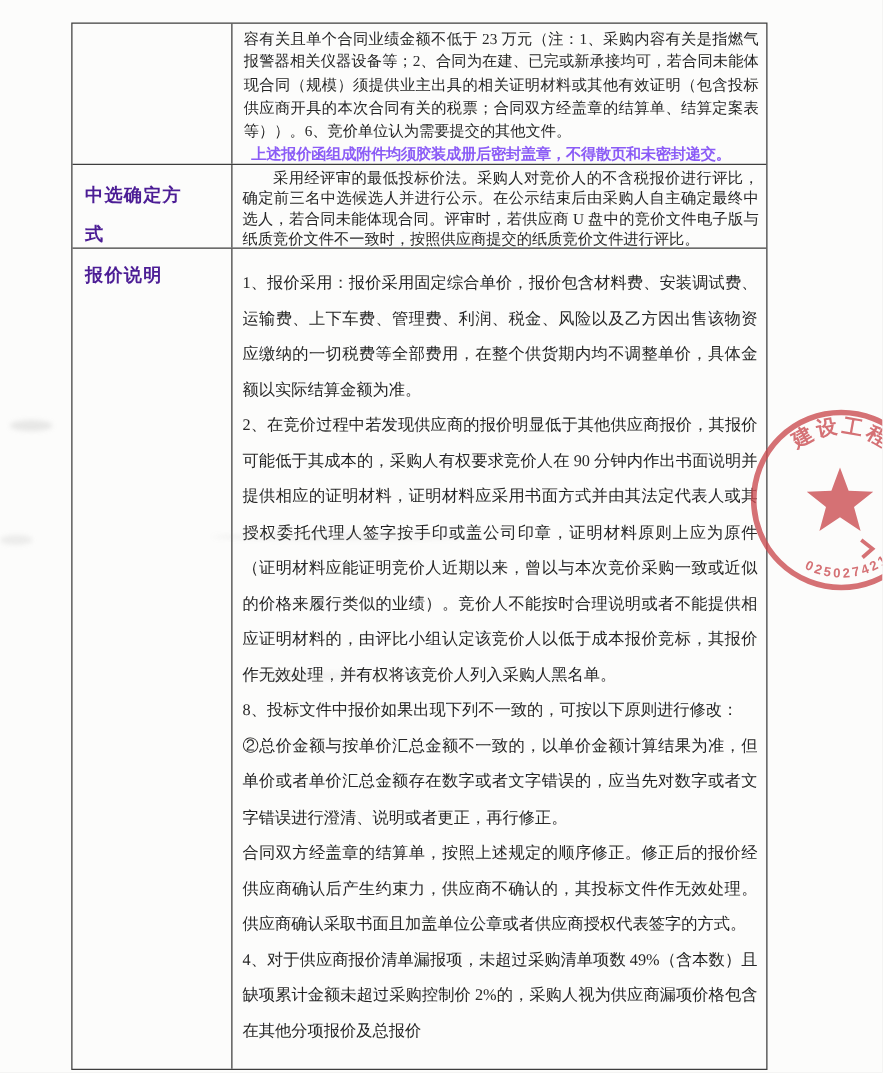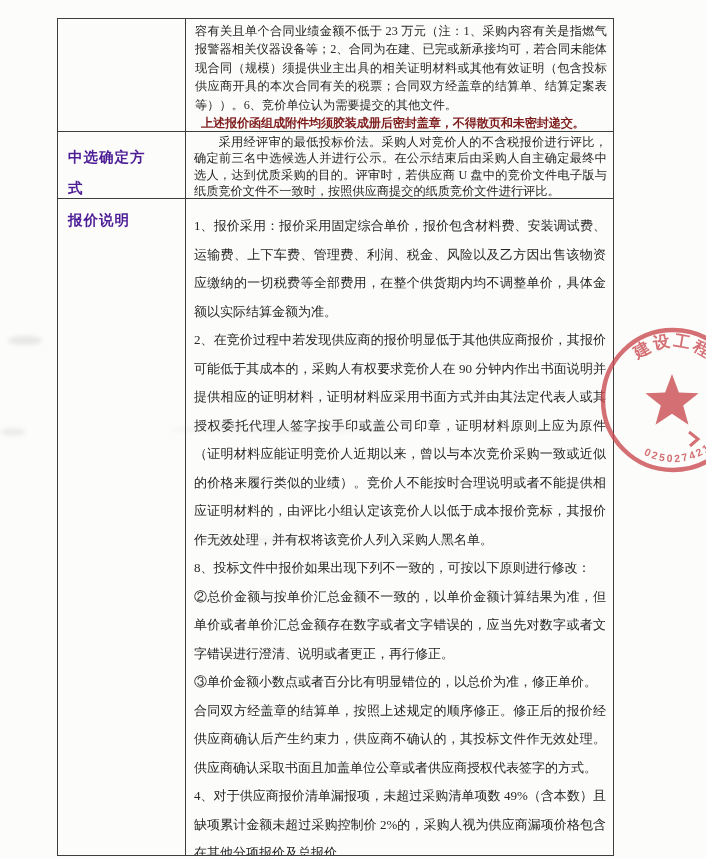--- a/index.html
+++ b/index.html
@@ -37,21 +37,21 @@
   }
   .r2 .lcell .lbl { display:inline-block; width:80px; line-height:31px; }
   .r3 .lcell { padding-top:12px; }
   .ccell {
     flex:1 1 auto; box-sizing:border-box; overflow:hidden;
     text-align:justify;
   }
   .r1 .ccell { padding:3px 6px 0 9px; font-size:12.2px; line-height:18.4px; }
   .r1 .ccell p { margin:0; }
   .r1 .ccell .note {
-    font-weight:bold; color:#7f1d1d;
+    font-weight:bold; color:#8b5cf6;
     white-space:nowrap; text-indent:6px; font-size:12.2px; letter-spacing:-0.2px;
   }
   .r2 .ccell { padding:2px 6px 0 8px; font-size:12.2px; line-height:16.4px; }
   .r2 .ccell p { margin:0; text-indent:2em; }
   .r3 .ccell { padding:13px 7px 0 8px; font-size:13px; line-height:28.5px; }
   .r3 .ccell p { margin:0; }
   
   .stamp {
     position:absolute; left:595px; top:305px;
     width:220px; height:220px;
@@ -78,34 +78,33 @@
         <p>容有关且单个合同业绩金额不低于 23 万元（注：1、采购内容有关是指燃气报警器相关仪器设备等；2、合同为在建、已完或新承接均可，若合同未能体现合同（规模）须提供业主出具的相关证明材料或其他有效证明（包含投标供应商开具的本次合同有关的税票；合同双方经盖章的结算单、结算定案表等））。6、竞价单位认为需要提交的其他文件。</p>
         <p class="note">上述报价函组成附件均须胶装成册后密封盖章，不得散页和未密封递交。</p>
       </div>
     </div>
 
     <div class="trow r2">
       <div class="lcell">
         <span class="lbl">中选确定方式</span>
       </div>
       <div class="ccell">
-        <p>采用经评审的最低投标价法。采购人对竞价人的不含税报价进行评比，确定前三名中选候选人并进行公示。在公示结束后由采购人自主确定最终中选人，达到优质采购的目的。评审时，若供应商 U 盘中的竞价文件电子版与纸质竞价文件不一致时，按照供应商提交的纸质竞价文件进行评比。</p>
+        <p>采用经评审的最低投标价法。采购人对竞价人的不含税报价进行评比，确定前三名中选候选人并进行公示。在公示结束后由采购人自主确定最终中选人，若合同未能体现合同。评审时，若供应商 U 盘中的竞价文件电子版与纸质竞价文件不一致时，按照供应商提交的纸质竞价文件进行评比。</p>
       </div>
     </div>
 
     <div class="trow r3">
       <div class="lcell">
         <span class="lbl">报价说明</span>
       </div>
       <div class="ccell">
           <p>1、报价采用：报价采用固定综合单价，报价包含材料费、安装调试费、运输费、上下车费、管理费、利润、税金、风险以及乙方因出售该物资应缴纳的一切税费等全部费用，在整个供货期内均不调整单价，具体金额以实际结算金额为准。</p>
           <p>2、在竞价过程中若发现供应商的报价明显低于其他供应商报价，其报价可能低于其成本的，采购人有权要求竞价人在 90 分钟内作出书面说明并提供相应的证明材料，证明材料应采用书面方式并由其法定代表人或其授权委托代理人签字按手印或盖公司印章，证明材料原则上应为原件（证明材料应能证明竞价人近期以来，曾以与本次竞价采购一致或近似的价格来履行类似的业绩）。竞价人不能按时合理说明或者不能提供相应证明材料的，由评比小组认定该竞价人以低于成本报价竞标，其报价作无效处理，并有权将该竞价人列入采购人黑名单。</p>
           <p>8、投标文件中报价如果出现下列不一致的，可按以下原则进行修改：</p>
           <p>②总价金额与按单价汇总金额不一致的，以单价金额计算结果为准，但单价或者单价汇总金额存在数字或者文字错误的，应当先对数字或者文字错误进行澄清、说明或者更正，再行修正。</p>
-          <p>③单价金额小数点或者百分比有明显错位的，以总价为准，修正单价。</p>
           <p>合同双方经盖章的结算单，按照上述规定的顺序修正。修正后的报价经供应商确认后产生约束力，供应商不确认的，其投标文件作无效处理。供应商确认采取书面且加盖单位公章或者供应商授权代表签字的方式。</p>
           <p>4、对于供应商报价清单漏报项，未超过采购清单项数 49%（含本数）且缺项累计金额未超过采购控制价 2%的，采购人视为供应商漏项价格包含在其他分项报价及总报价</p>
         </div>
     </div>
 
   </div>
 
   <svg class="stamp" viewBox="0 0 220 220" width="220" height="220" aria-hidden="true">
     <g opacity="0.78">
       <circle cx="78" cy="95" r="70" fill="none" stroke="#c9494f" stroke-width="4.5"></circle>

